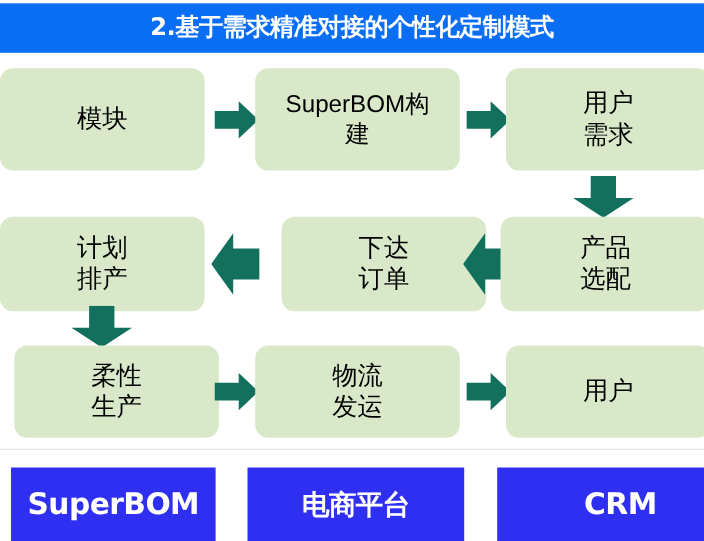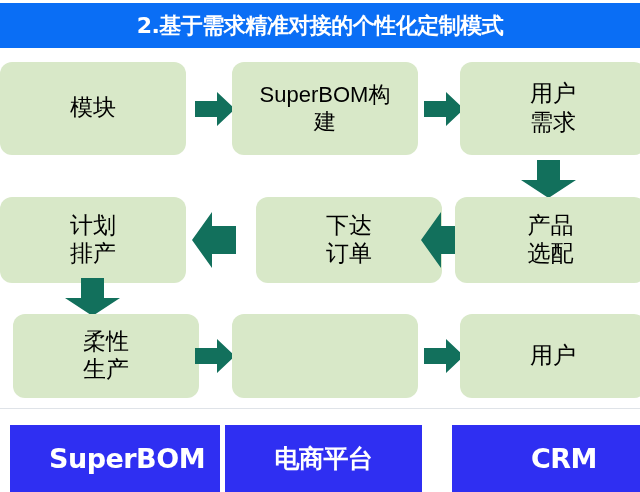--- a/index.html
+++ b/index.html
@@ -178,35 +178,37 @@
     <span class="line">生产</span>
   </div>
 
   <div class="arrow" style="left:195px; top:339px;">
     <svg width="40" height="34" viewBox="0 0 40 34" aria-hidden="true">
       <polygon points="0,9 22,9 22,0 40,17 22,34 22,25 0,25" fill="#12705c"></polygon>
     </svg>
   </div>
 
   <div class="pbox" style="left:232px; top:314px; width:186px; height:84px;">
+    <span class="line">物流</span>
+    <span class="line">发运</span>
   </div>
 
   <div class="arrow" style="left:424px; top:339px;">
     <svg width="40" height="34" viewBox="0 0 40 34" aria-hidden="true">
       <polygon points="0,9 22,9 22,0 40,17 22,34 22,25 0,25" fill="#12705c"></polygon>
     </svg>
   </div>
 
   <div class="pbox" style="left:460px; top:314px; width:186px; height:84px;">
     <span class="line">用户</span>
   </div>
 
   <div class="divider"></div>
 
-  <div class="sysbox" style="left:10px; top:425px; width:186px; height:67px;padding-left:24px;">
+  <div class="sysbox" style="left:10px; top:425px; width:186px; height:67px;">
     <span>SuperBOM</span>
   </div>
 
   <div class="sysbox cjk" style="left:225px; top:425px; width:197px; height:67px;">
     <span>电商平台</span>
   </div>
 
   <div class="sysbox" style="left:452px; top:425px; width:224px; height:67px;">
     <span>CRM</span>
   </div>

